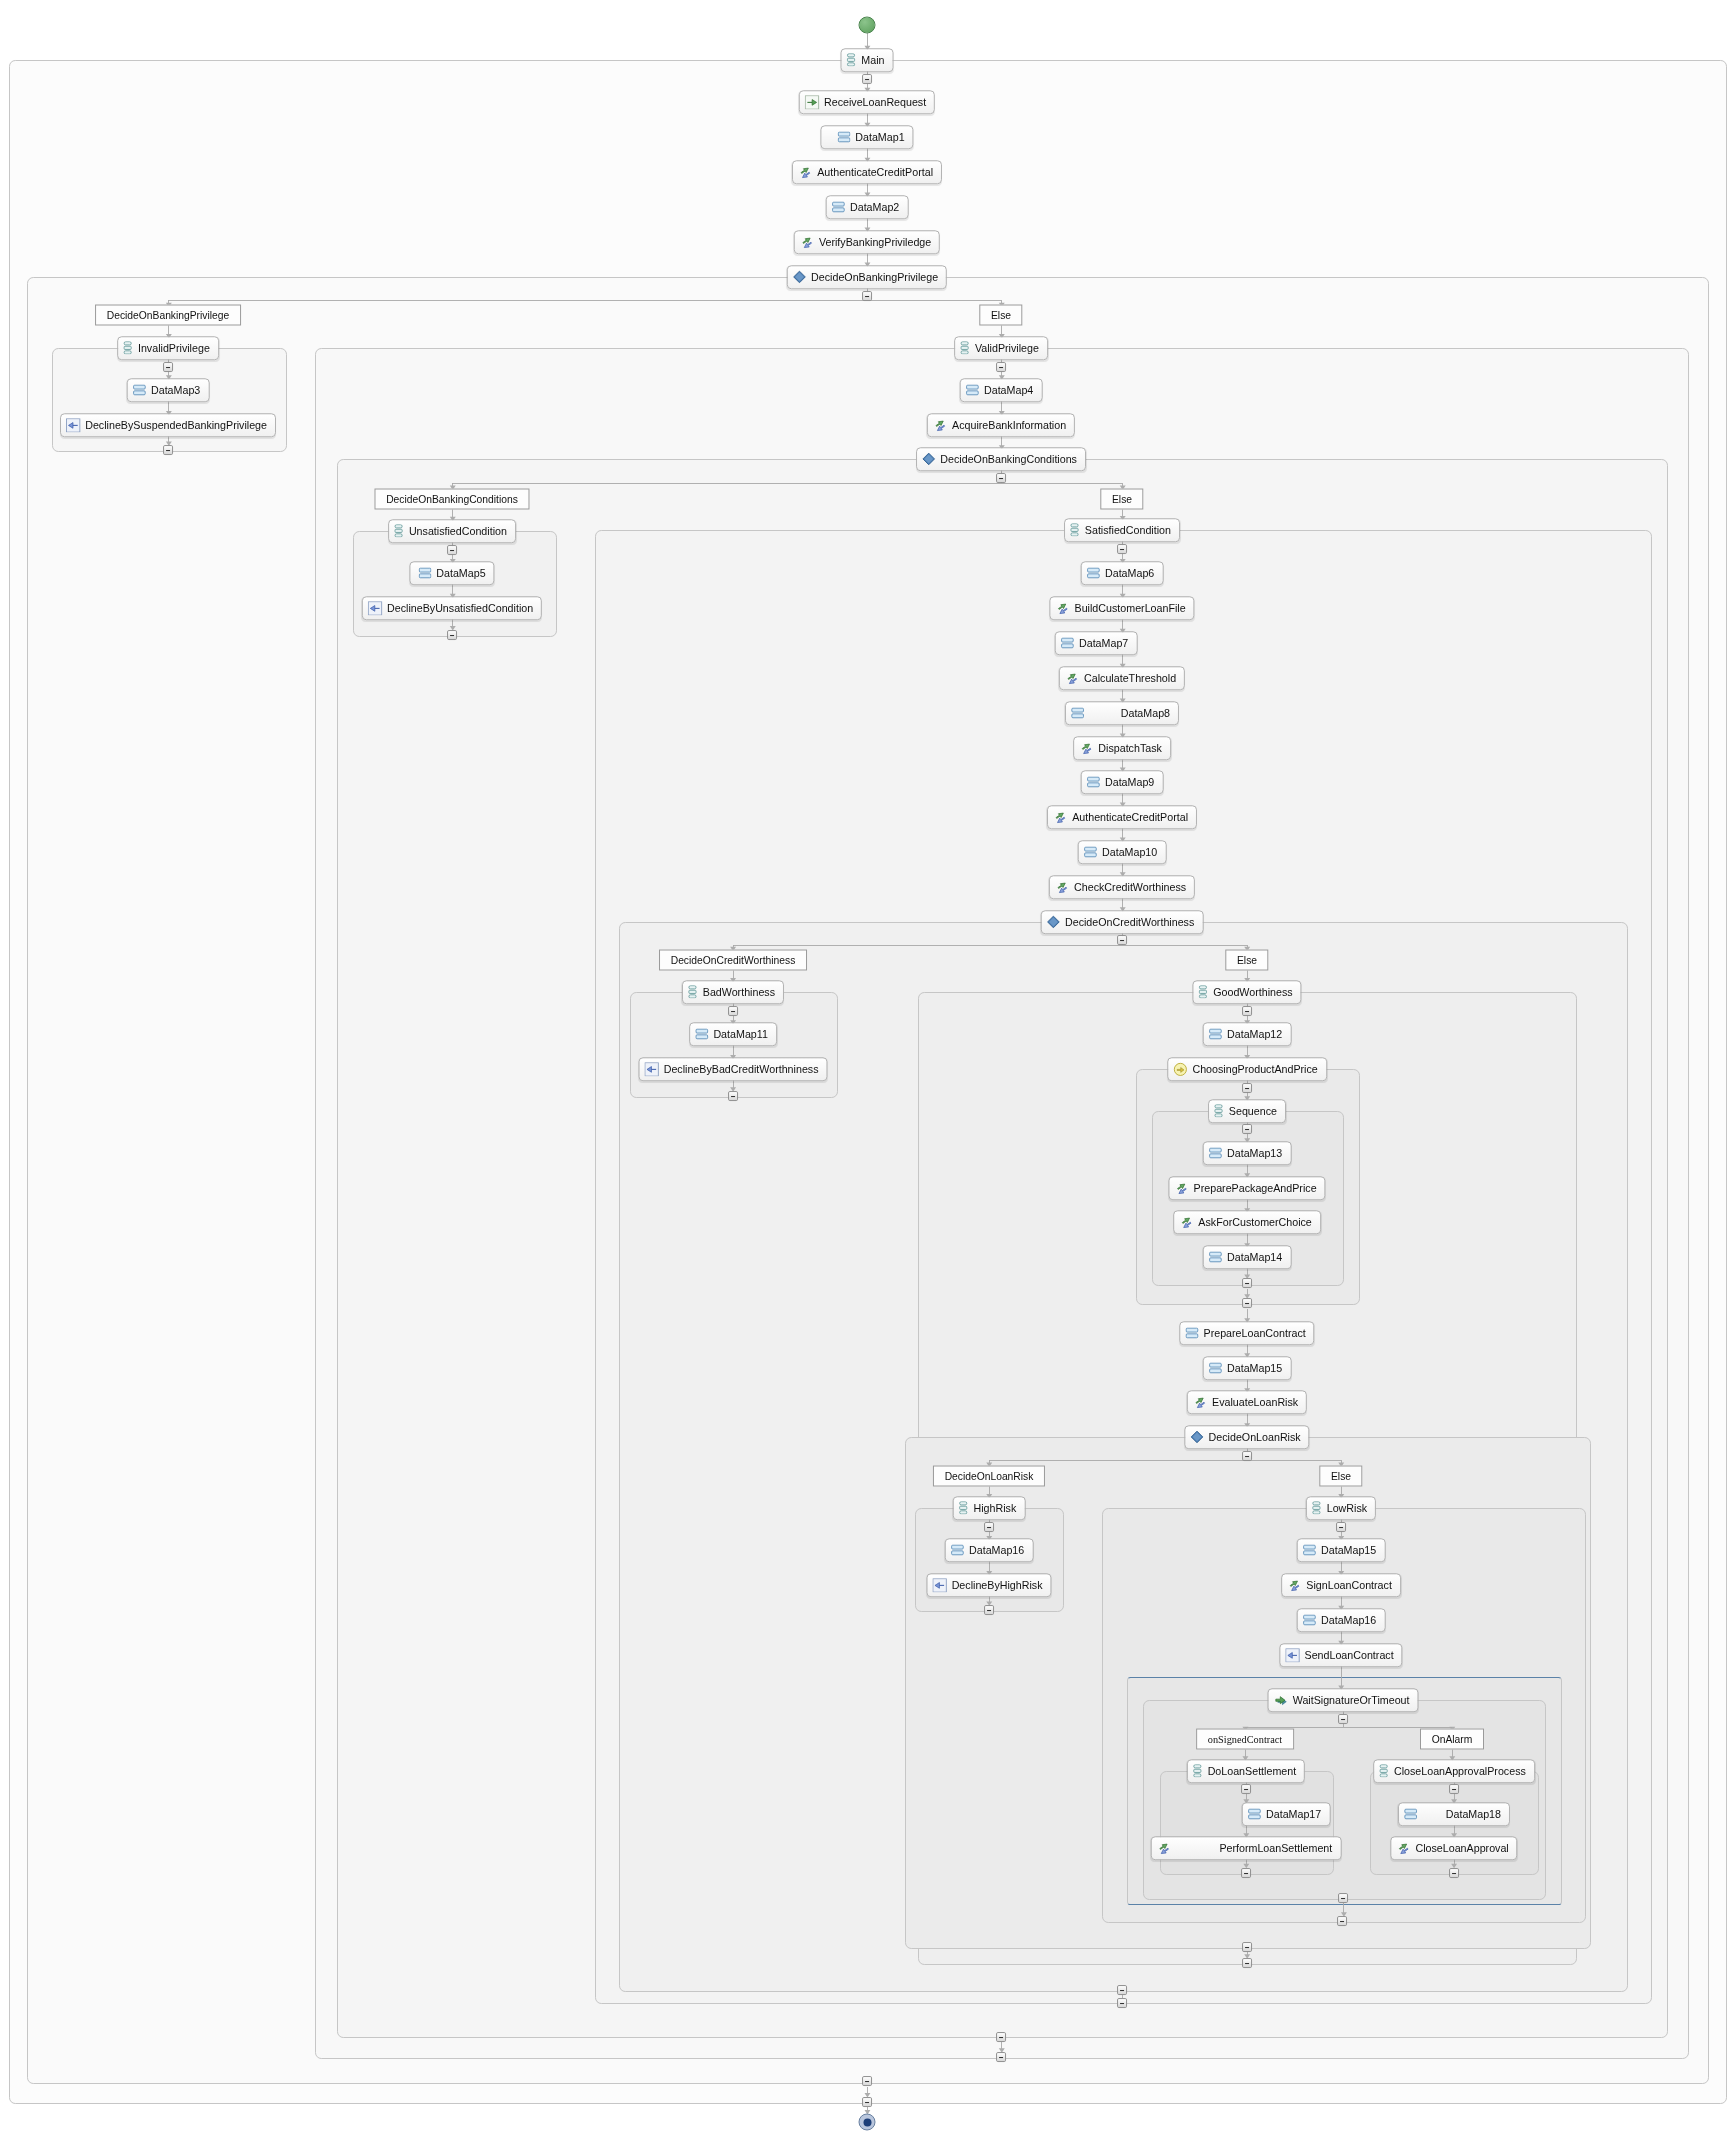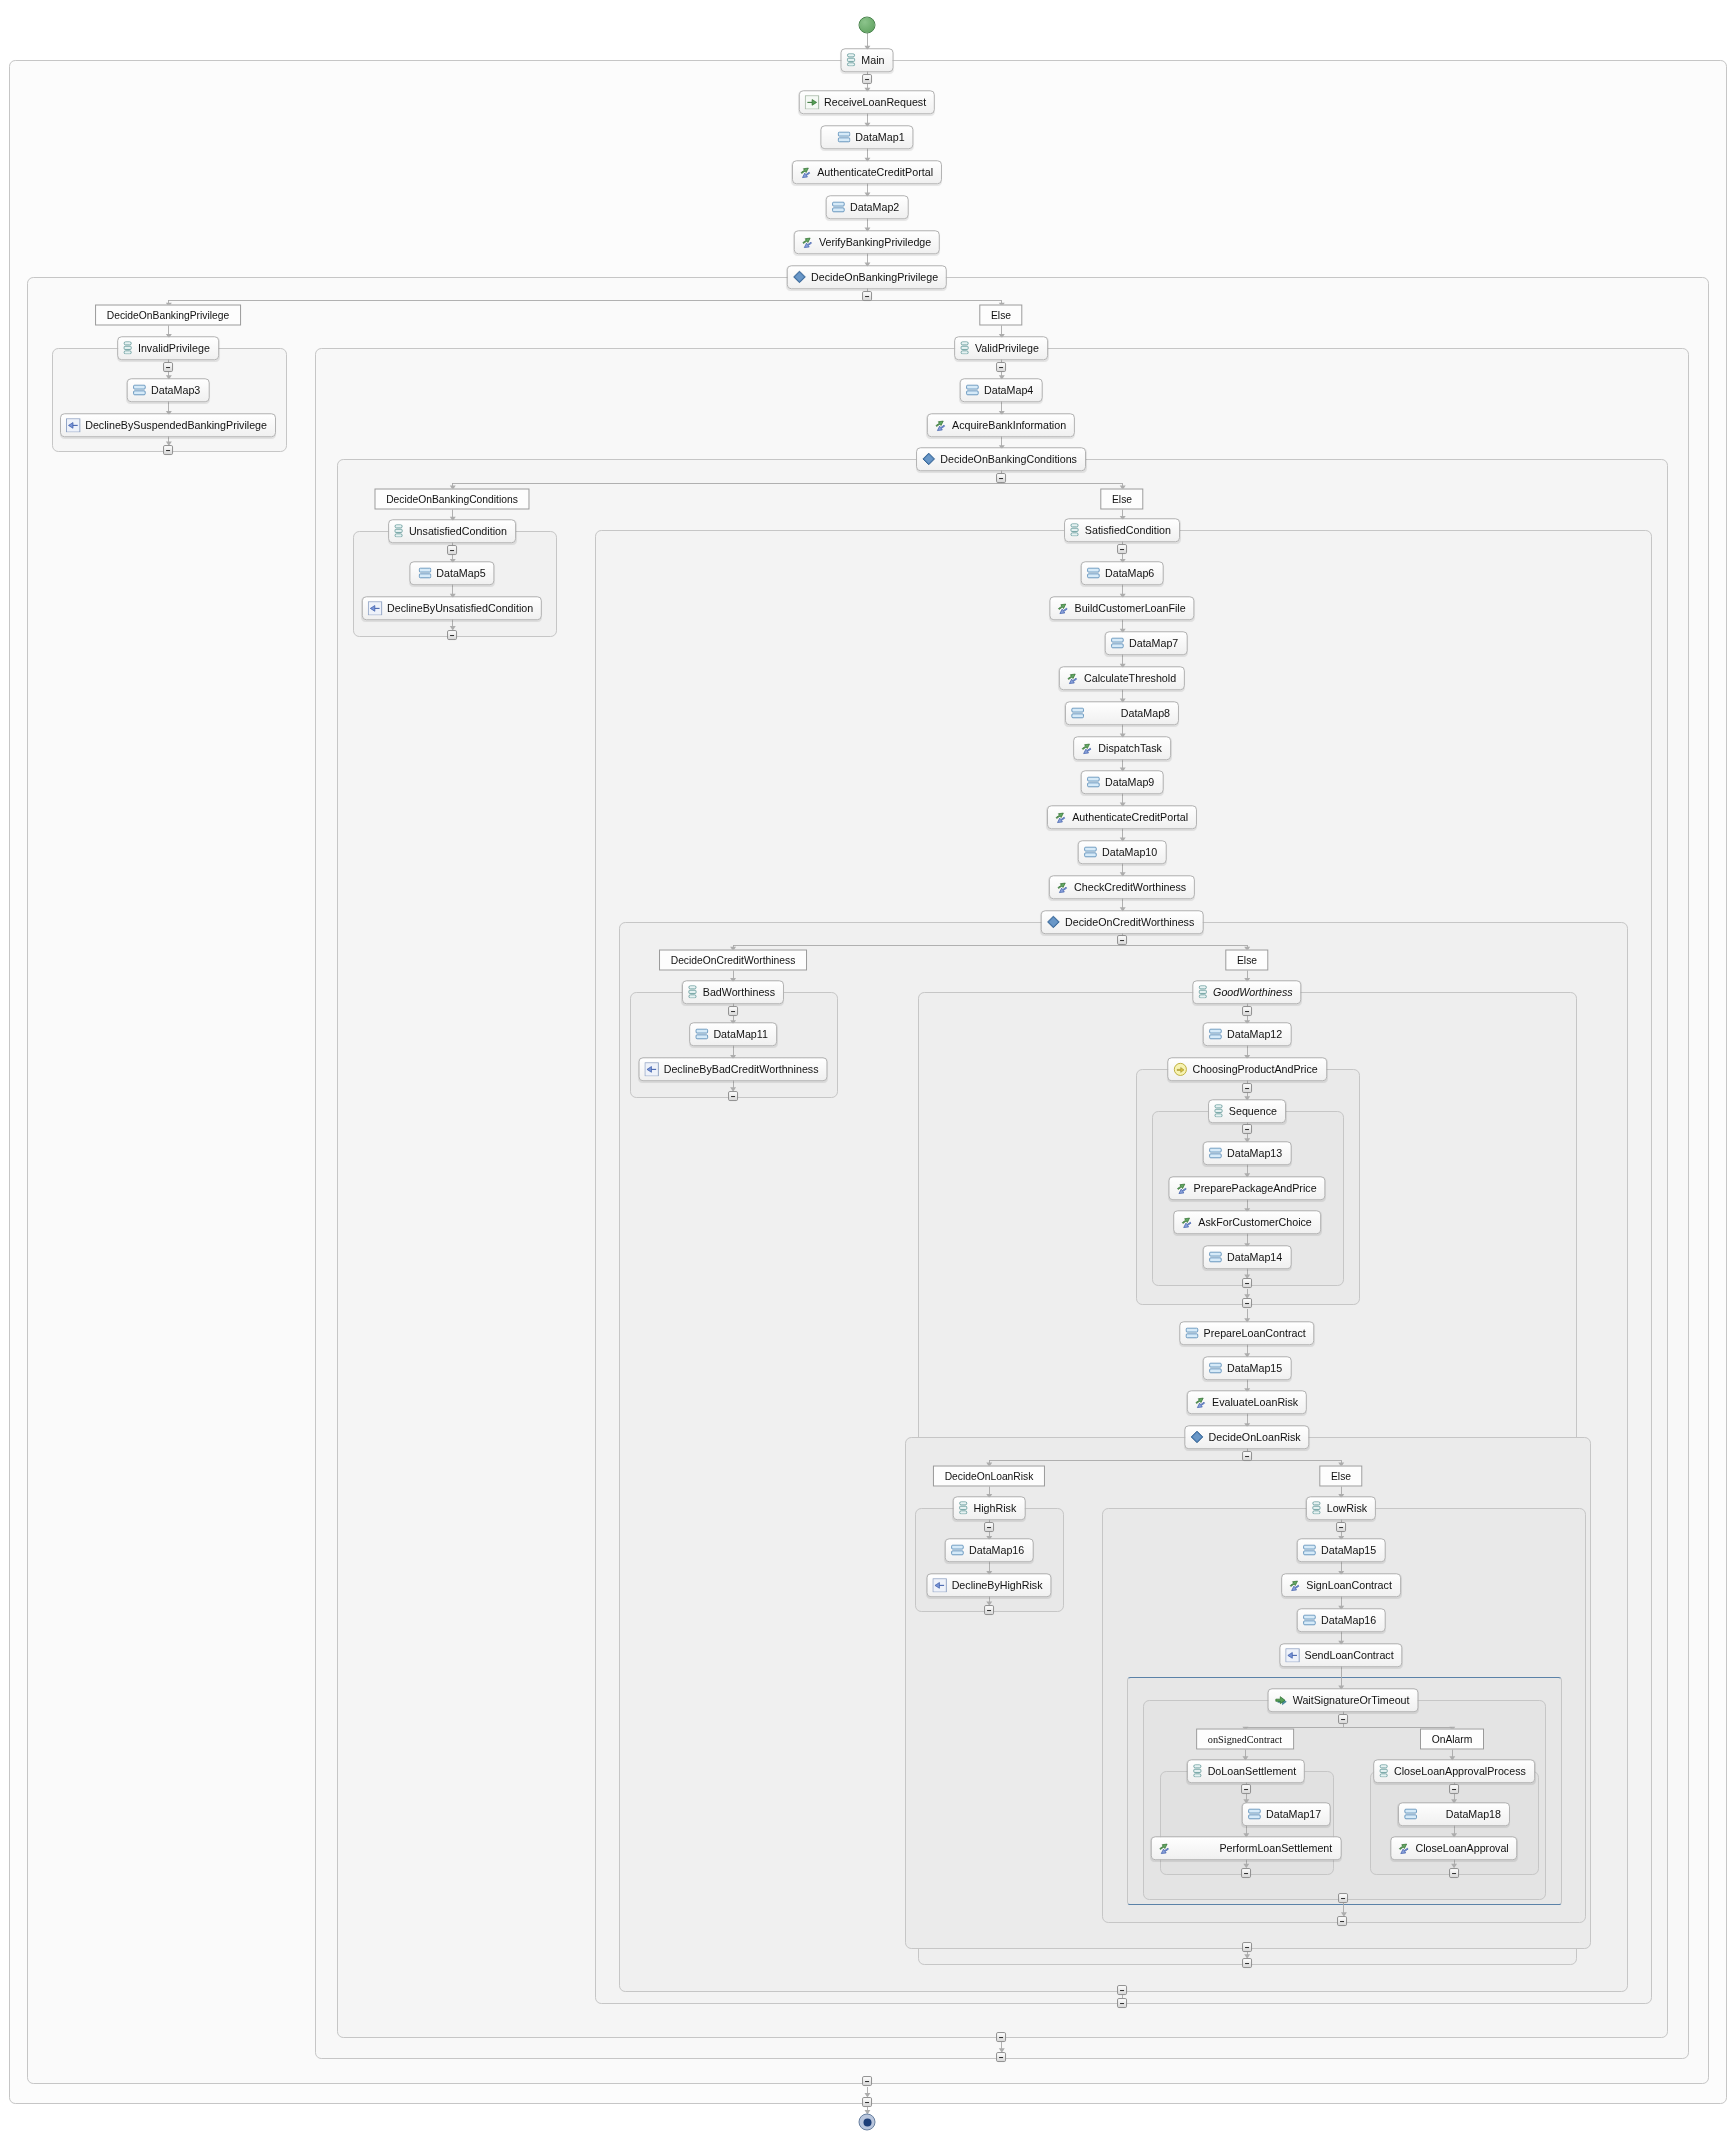--- a/index.html
+++ b/index.html
@@ -458,21 +458,21 @@
           <g transform="rotate(-35 8 5)">
             <path d="M2.5 5 h4.6 V3 L12 5.6 7.1 8.2 V6.2 H2.5 z" fill="#63a963" stroke="#2d6b2d" stroke-width="0.7"></path>
           </g>
           <g transform="rotate(-35 8 11)">
             <path d="M13.5 11 H8.9 v-2 L4 11.6 8.9 14.2 v-2 h4.6 z" fill="#8aa2dc" stroke="#3a5aa8" stroke-width="0.7"></path>
           </g>
         </svg>
       </span>
       <span>BuildCustomerLoanFile</span>
     </div>
-    <div class="node" style="left: 1146px; top: 643px;">
+    <div class="node" style="left: 1096px; top: 643px;">
       <span class="ic">
         <svg width="13.4" height="11.6" viewBox="0 0 15 13">
           <rect x="1" y="1" width="13" height="4.4" rx="1.2" fill="#d6eaf8" stroke="#5b8db8"></rect>
           <rect x="1" y="7.4" width="13" height="4.4" rx="1.2" fill="#d6eaf8" stroke="#5b8db8"></rect>
         </svg>
       </span>
       <span>DataMap7</span>
     </div>
     <div class="node" style="left: 1122px; top: 678px;">
       <span class="ic">
@@ -589,21 +589,21 @@
         <svg width="14.3" height="14.3" viewBox="0 0 16 16">
           <rect x="0.5" y="0.5" width="15" height="15" fill="#eef2fa" stroke="#8a9ec0"></rect>
           <path d="M13 8 H7.8 V4.8 L2.8 8 7.8 11.2 V8 z" fill="#7a96d8" stroke="#3a5aa8" stroke-width="0.8"></path>
         </svg>
       </span>
       <span>DeclineByBadCreditWorthniness</span>
     </div>
     <div class="cond" style="left: 1247px; top: 960px;">
       <span>Else</span>
     </div>
-    <div class="node" style="left: 1247px; top: 992px; font-style: italic;">
+    <div class="node" style="left: 1247px; top: 992px;">
       <span class="ic">
         <svg width="9.9" height="13.4" viewBox="0 0 11 15">
           <rect x="1" y="0.5" width="8" height="3.6" rx="1.8" fill="#e6f2f2" stroke="#6b9e9e"></rect>
           <rect x="1" y="5.6" width="8" height="3.6" rx="1" fill="#e6f2f2" stroke="#6b9e9e"></rect>
           <rect x="1" y="10.7" width="8" height="3.6" rx="1.8" fill="#e6f2f2" stroke="#6b9e9e"></rect>
         </svg>
       </span>
       <span>GoodWorthiness</span>
     </div>
     <div class="node" style="left: 1247px; top: 1034px;">

